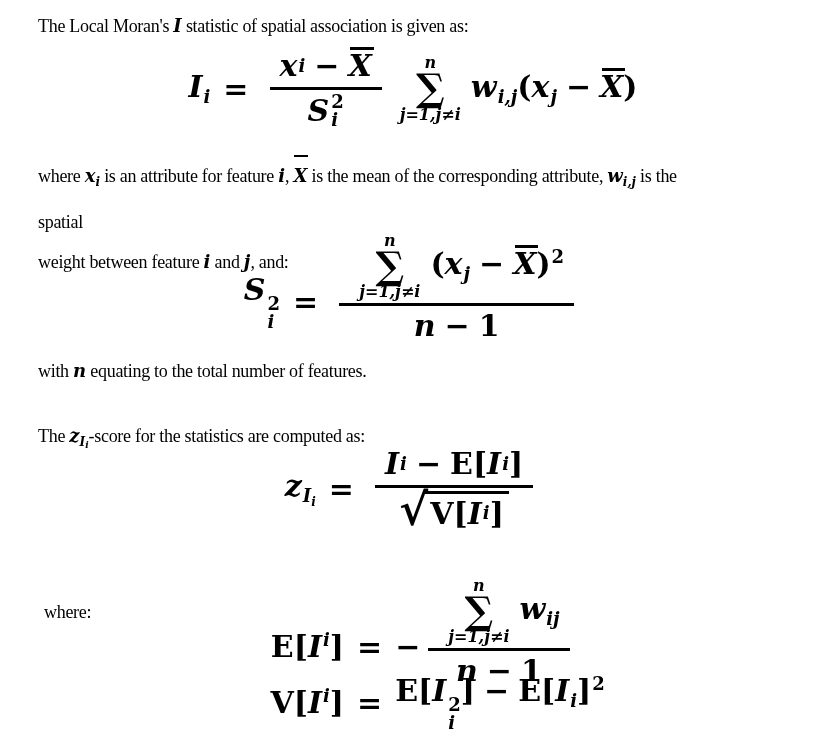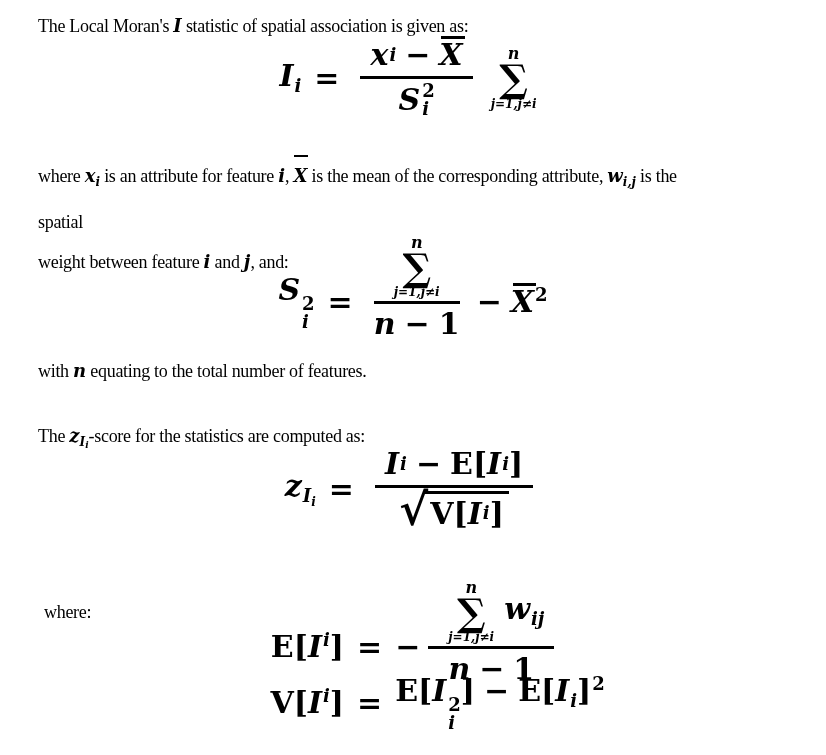--- a/index.html
+++ b/index.html
@@ -29,37 +29,37 @@
   .eqs { margin:0 13px; }
   .supsub { display:inline-flex; flex-direction:column; align-items:flex-start; font-size:18px; line-height:1; vertical-align:-10px; margin-left:2px; }
   .frac { display:inline-flex; flex-direction:column; align-items:center; margin:0 8px; }
   .fnum { display:inline-flex; align-items:center; padding:0 10px 3px; }
   .fbar { align-self:stretch; height:0; border-top:3px solid #000; }
   .fden { display:inline-flex; align-items:center; padding-top:3px; }
   .bigsum { display:inline-flex; flex-direction:column; align-items:center; line-height:1;
             margin:0 10px; font-family:"DejaVu Serif","DejaVu Sans",serif; font-weight:bold; }
   .sumtop { font-size:16px; font-style:italic; margin-bottom:2px; }
   .sigma { font-size:38px; line-height:0.8; font-style:normal; }
-  .sumbot { font-size:12px; font-style:italic; margin-top:3px; white-space:nowrap; }
+  .sumbot { font-size:16px; font-style:italic; margin-top:3px; white-space:nowrap; }
   .sqrt { display:inline-flex; align-items:flex-start; }
   .radical { font-size:44px; line-height:0.85; font-style:normal; font-weight:bold; margin-right:-4px; }
   .radicand { display:inline-flex; align-items:center; border-top:3px solid #000; padding:3px 5px 0 6px; }
   .eqnum { position:absolute; right:48px; top:50%; transform:translateY(-50%);
            font-size:22px; font-family:"Liberation Serif",serif; font-style:normal; font-weight:normal; letter-spacing:0; }
   
   #eq45 { position:absolute; top:586px; left:0; width:826px; }
   .arow { position:relative; display:flex; align-items:center; padding-left:258px; box-sizing:border-box; }
   .arow1 { height:94px; }
   .arow2 { height:42px; margin-top:2px; }
   .albs { display:inline-flex; justify-content:flex-end; min-width:86px; }
   .dn { position:relative; top:14px; }
   .eqnum.dn2 { top:calc(50% + 14px); }
   
   #p1 { left:38px; top:14px; }
-  #eq1 { top:36px; height:84px; }
+  #eq1 { top:47px; height:84px; }
   #p2 { left:38px; top:156px; }
   #eq2 { top:234px; height:108px; }
   #p3 { left:38px; top:359px; }
   #p4 { left:38px; top:424px; }
   #eq3 { top:448px; height:82px; }
   #p5 { left:44px; top:556px;margin-top:44px; }
 </style>
 </head>
 <body>
 
@@ -84,47 +84,48 @@
             <span class="rm">2</span>
             <span>i</span>
           </span>
         </span>
     </span>
     <span class="bigsum">
       <span class="sumtop">n</span>
       <span class="sigma">∑</span>
       <span class="sumbot">j=1,j≠i</span>
     </span>
+    <span class="m"><span>w</span><span class="msub">i,j</span><span class="rm">(</span><span>x</span><span class="msub">j</span><span class="mo">−</span><span class="ovxd"><span>X</span></span><span class="rm">)</span></span>
     <span class="eqnum">(1)</span>
   </div>
 
   <p class="para para2" id="p2"><span>where </span><span class="im">x</span><span class="sb">i</span><span> is an attribute for feature </span><span class="im">i</span><span>, </span><span class="im ovx"><span>X</span></span><span> is the mean of the corresponding attribute, </span><span class="im">w</span><span class="sb">i,j</span><span> is the spatial</span><br><span>weight between feature </span><span class="im">i</span><span> and </span><span class="im">j</span><span>, and:</span></p>
 
   <div class="eqrow" id="eq2">
     <span class="m dn"><span>S</span><span class="supsub">
           <span class="rm">2</span>
           <span>i</span>
         </span></span>
     <span class="m eqs dn">=</span>
     <span class="frac">
       <span class="fnum m">
         <span class="bigsum">
           <span class="sumtop">n</span>
           <span class="sigma">∑</span>
           <span class="sumbot">j=1,j≠i</span>
         </span>
+        <span><span class="rm">(</span><span>x</span><span class="msub">j</span><span class="mo">−</span><span class="ovxd"><span>X</span></span><span class="rm">)</span><span class="msup">2</span></span>
       </span>
       <span class="fbar"></span>
       <span class="fden m">
           <span>n</span>
           <span class="mo">−</span>
           <span class="rm">1</span>
         </span>
     </span>
-    <span class="m dn"><span class="mo">−</span><span class="ovxd"><span>X</span></span><span class="msup">2</span></span>
     <span class="eqnum dn2">(2)</span>
   </div>
 
   <p class="para" id="p4"><span>The </span><span class="im">z</span><span class="sb"><span>I</span><span class="sbb">i</span></span><span>-score for the statistics are computed as:</span></p>
 
   <p class="para" id="p3"><span>with </span><span class="im">n</span><span> equating to the total number of features.</span></p>
 
   <div class="eqrow" id="eq3">
     <span class="m"><span>z</span><span class="msub"><span>I</span><span class="msubsub">i</span></span></span>
     <span class="m eqs">=</span>

